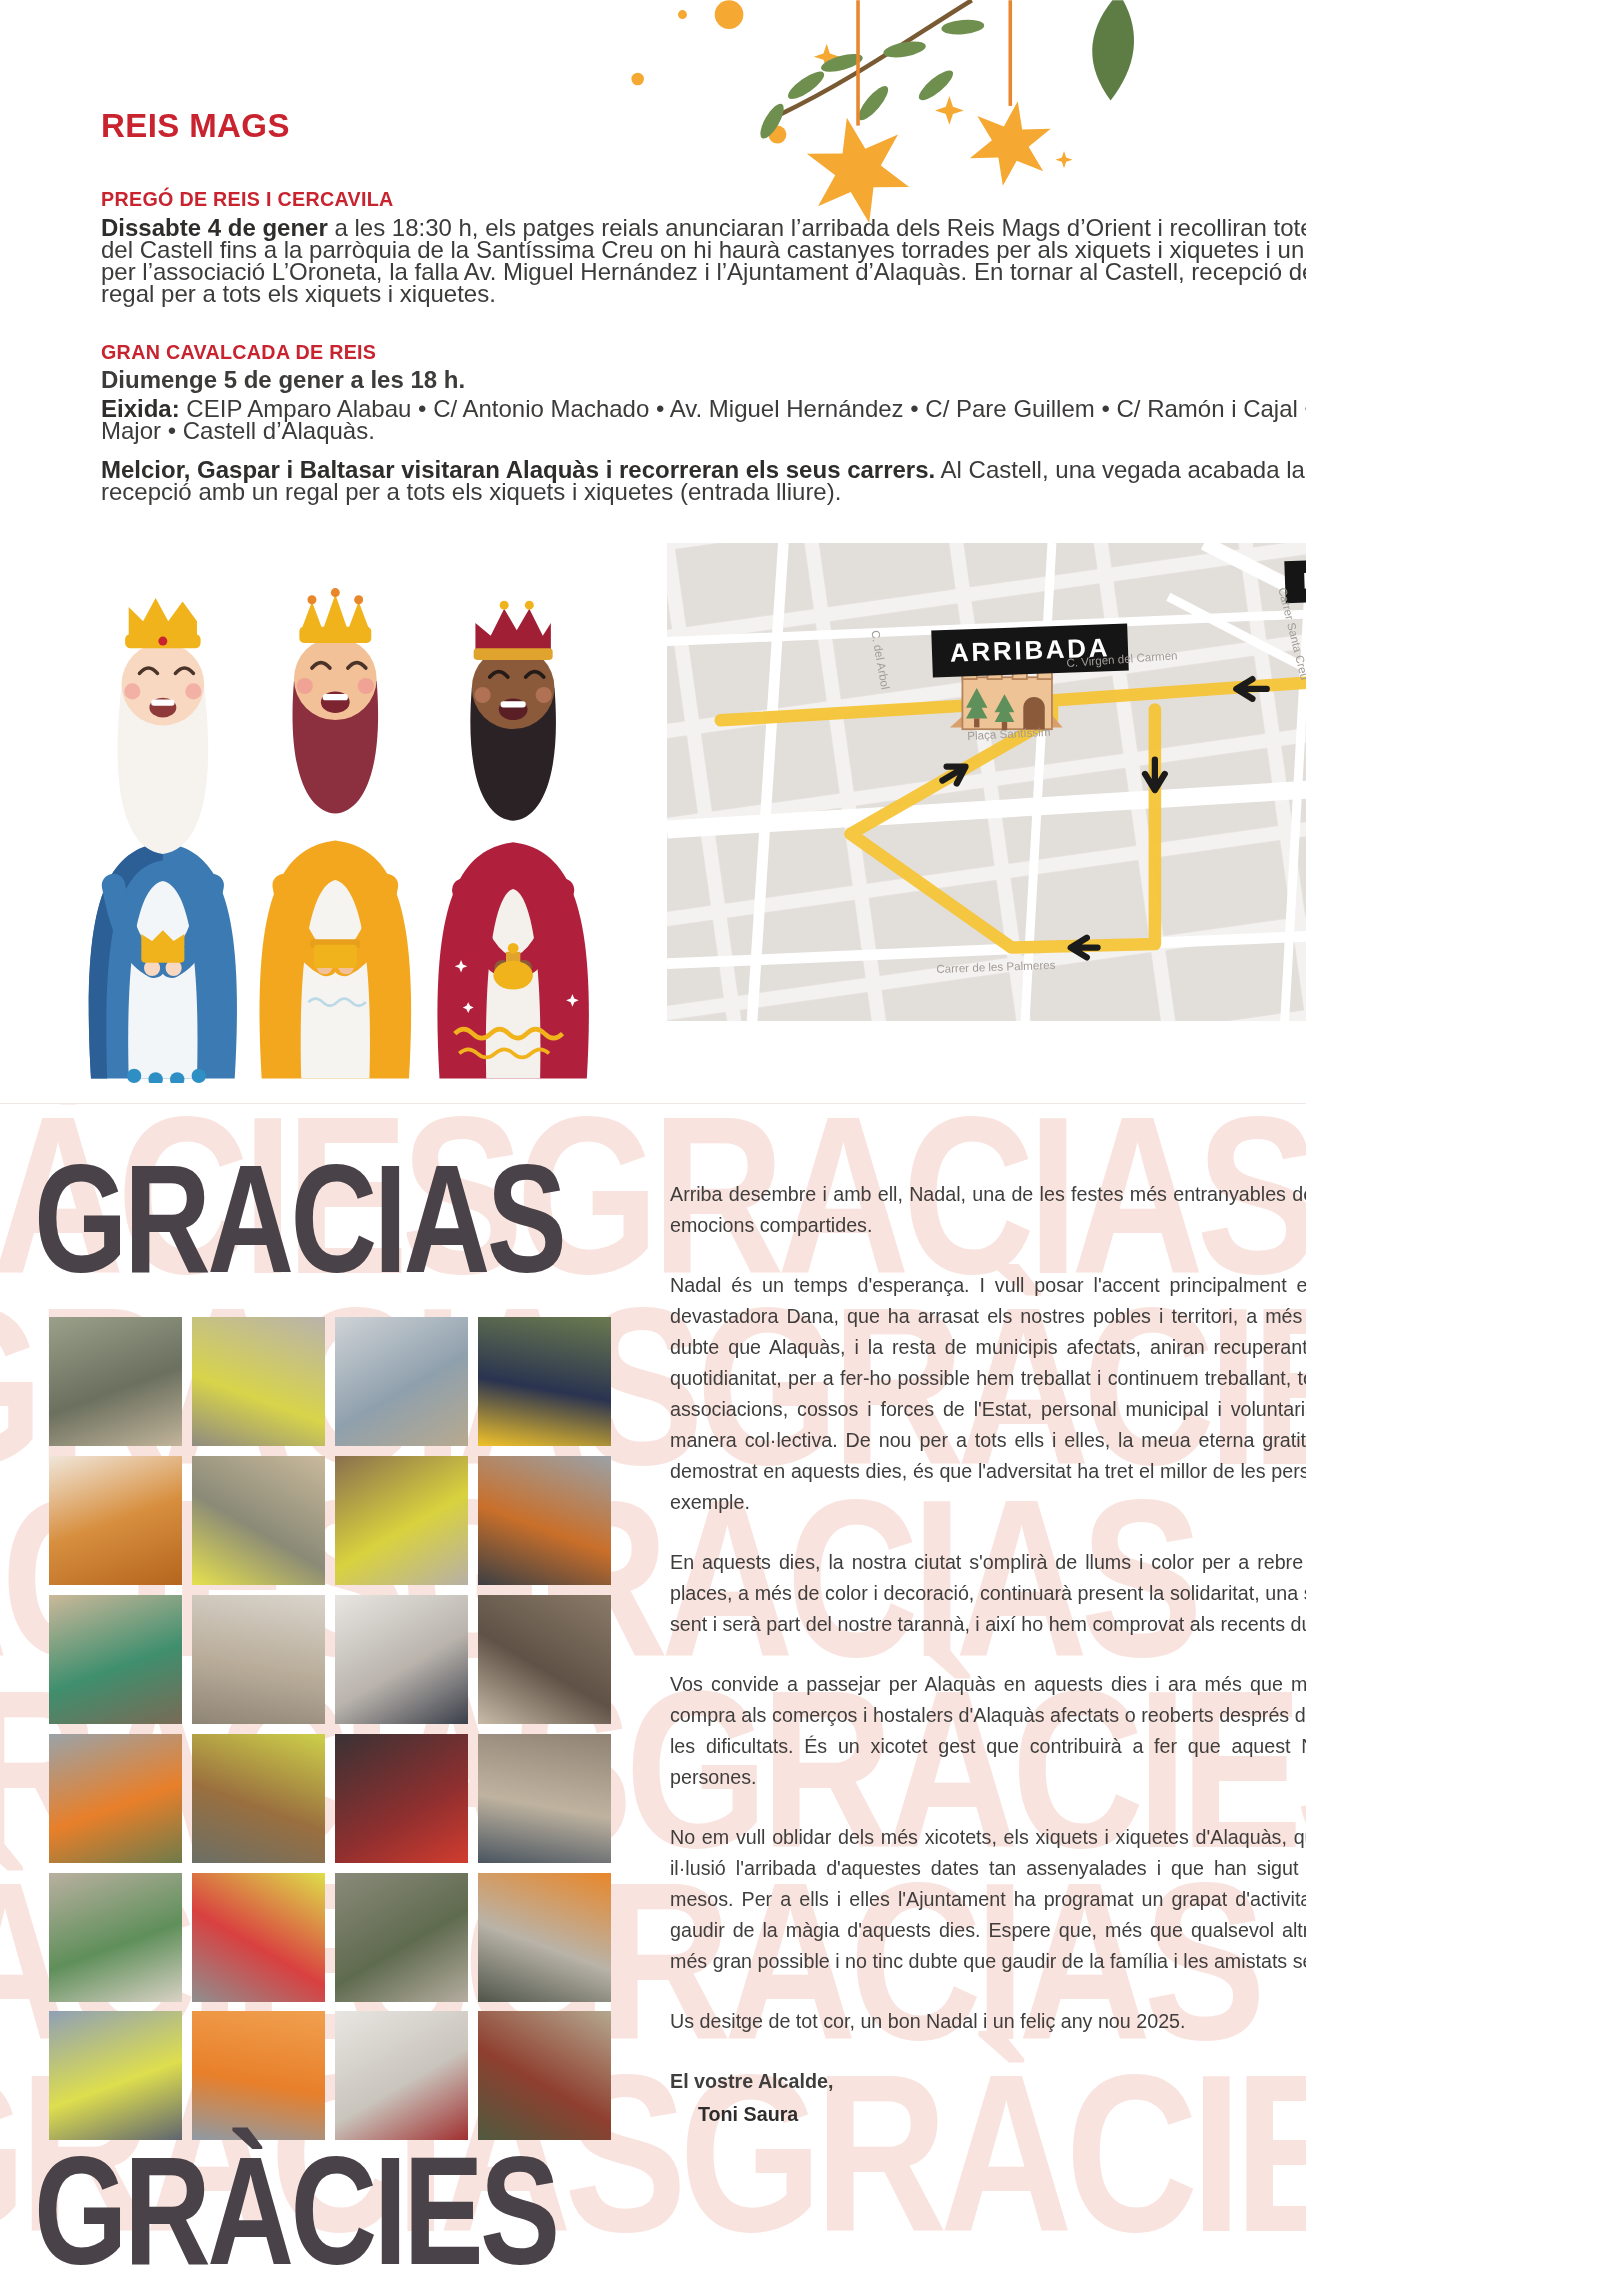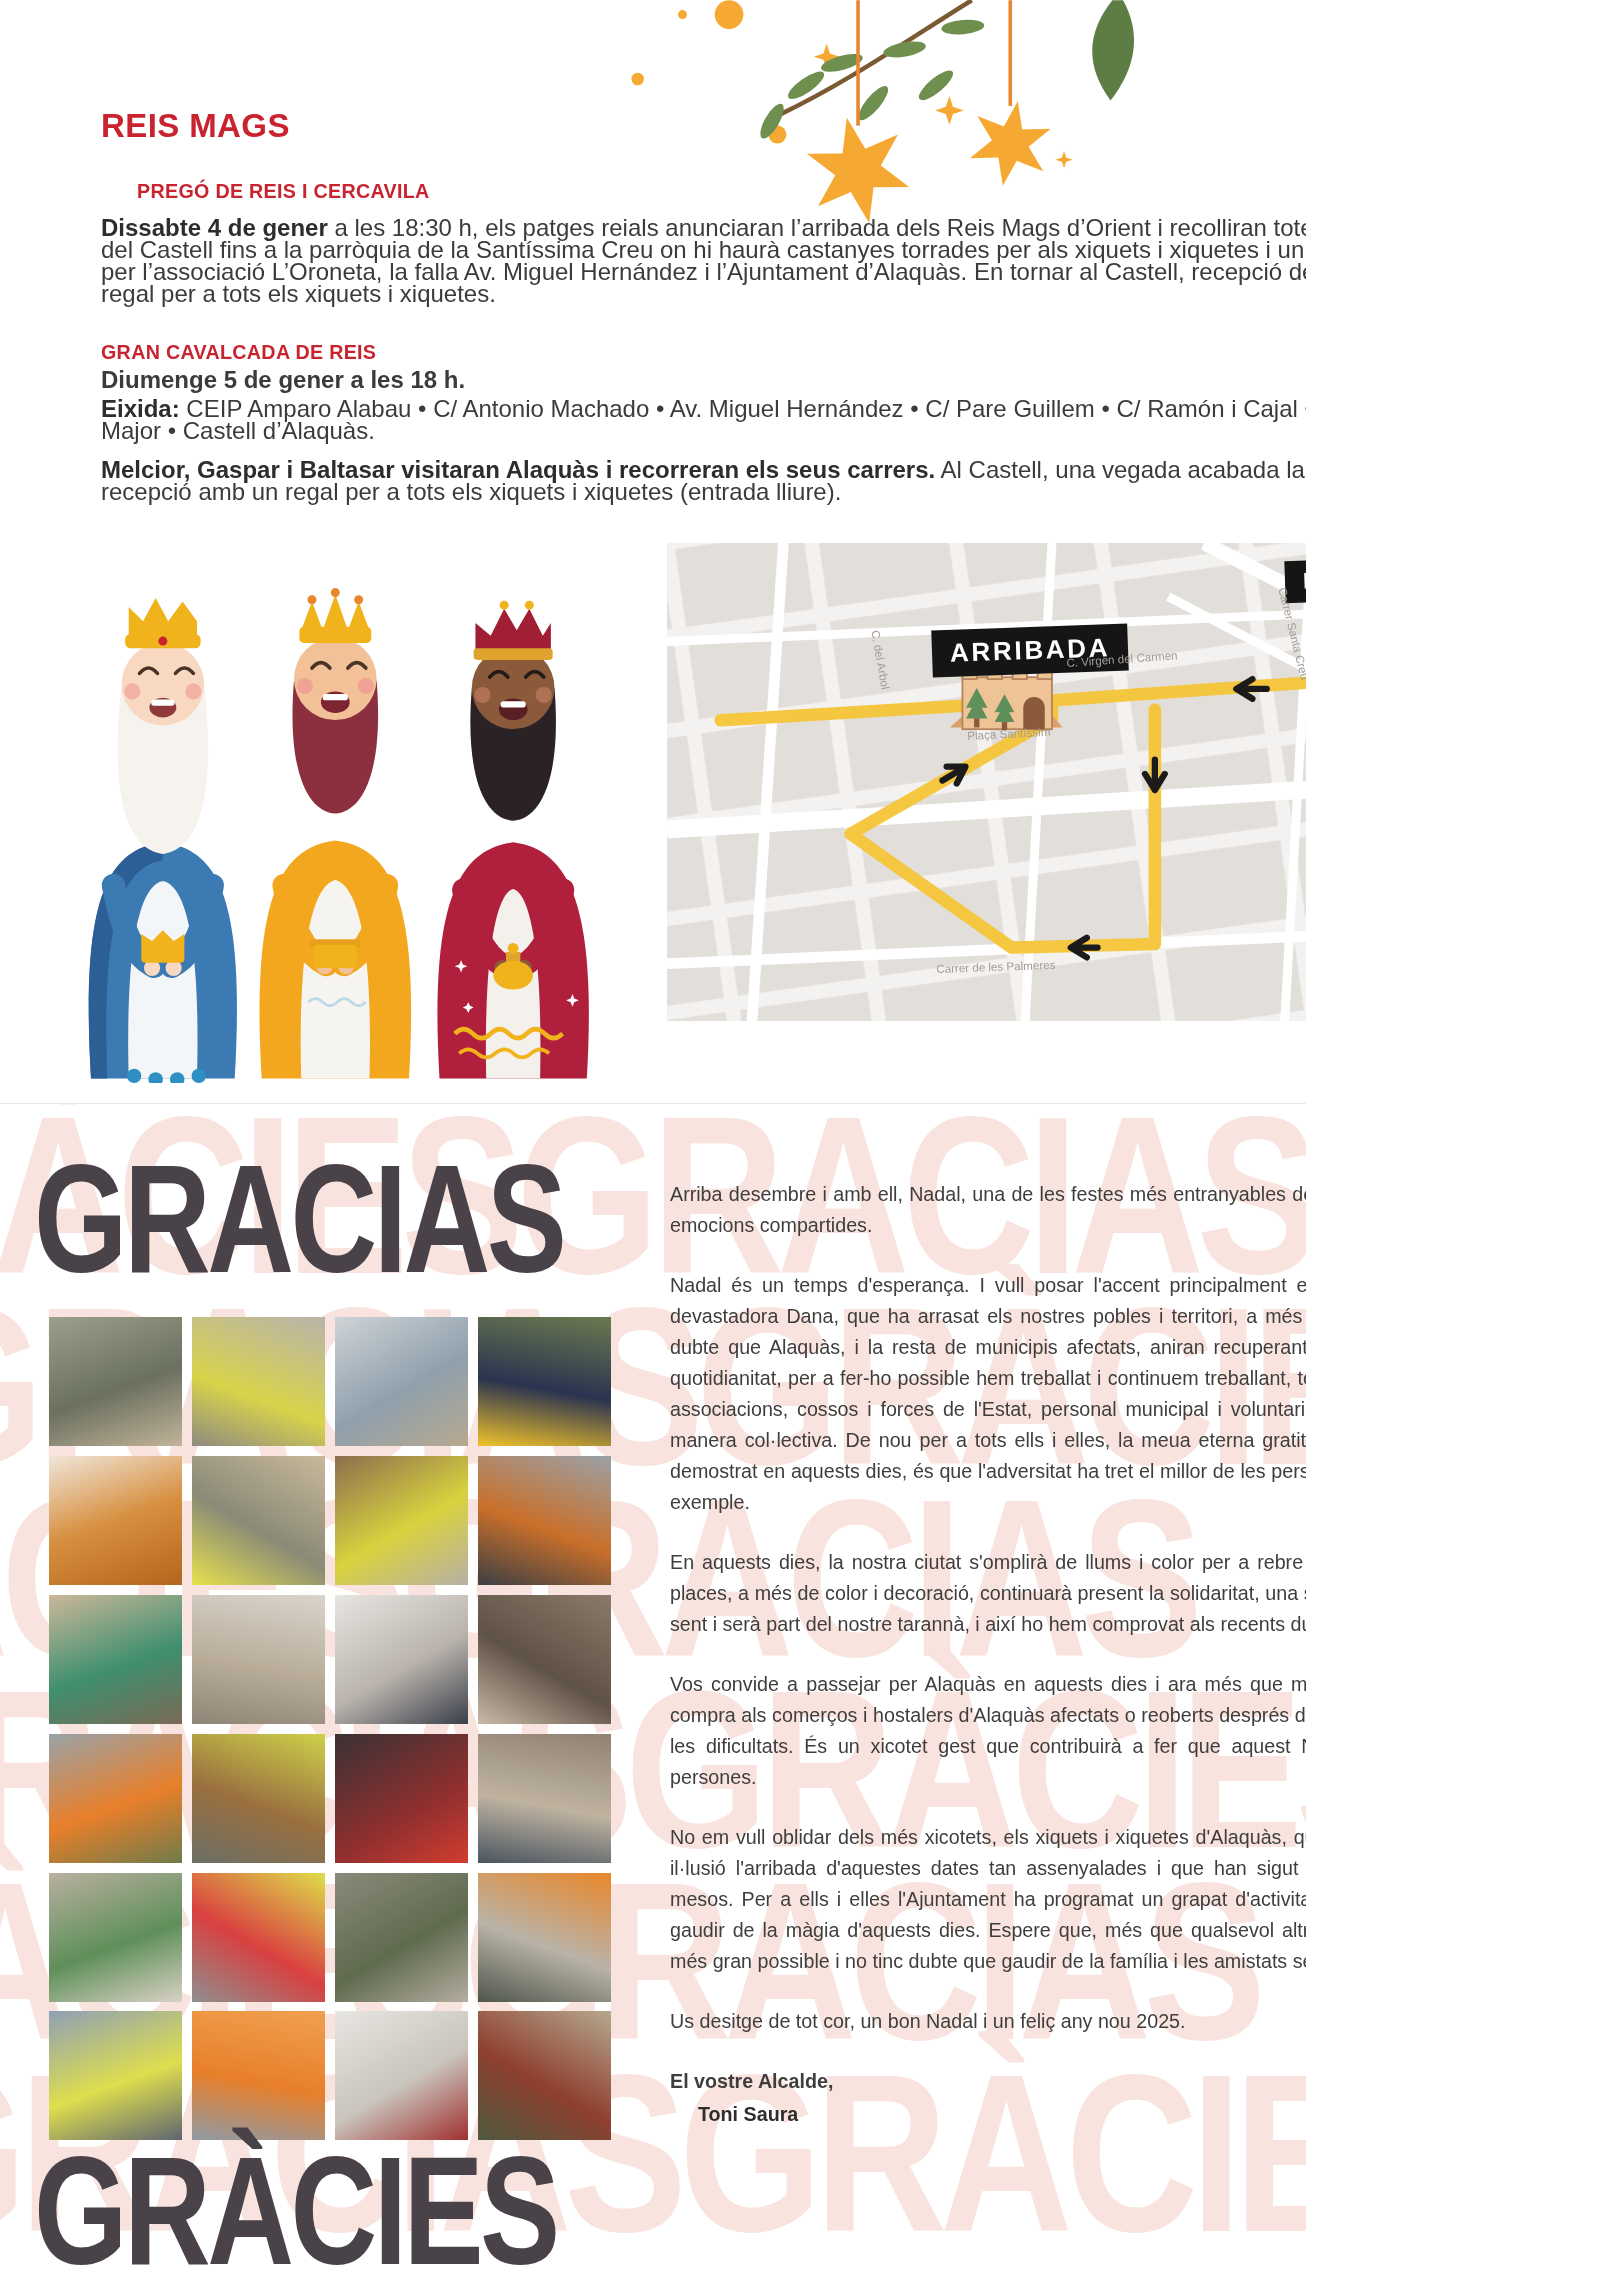--- a/index.html
+++ b/index.html
@@ -3,21 +3,21 @@
 <meta charset="utf-8">
 <style>
   html,body{margin:0;padding:0;background:#ffffff;}
   .page{position:relative;width:1306px;height:2293px;background:#ffffff;overflow:hidden;
         font-family:"Liberation Sans", sans-serif;color:#3c3b3a;}
   
   .deco{position:absolute;left:0;top:0;width:1622px;height:296px;pointer-events:none;}
   
   .h-reis{position:absolute;left:101px;top:107px;font-size:33px;font-weight:800;color:#c8232e;letter-spacing:0.4px;}
   .h-sub{position:absolute;left:101px;font-size:19.7px;font-weight:800;color:#c8232e;letter-spacing:0.3px;}
-  .h-prego{top:180px;margin-left:36px;}
+  .h-prego{top:188px;}
   .h-caval{top:341px;}
   .bodytext{position:absolute;left:101px;width:1469px;font-size:24px;line-height:22px;color:#3c3b3a;}
   .p-prego{top:217px;}
   .p-datetime{top:369px;font-weight:700;}
   .p-eixida{top:398px;}
   .p-melcior{top:459px;}
   .bodytext b{font-weight:700;color:#2e2d2c;}
   
   .kings{position:absolute;left:9px;top:580px;width:658px;height:503px;}
   .map{position:absolute;left:667px;top:543px;width:837px;height:478px;overflow:hidden;}

